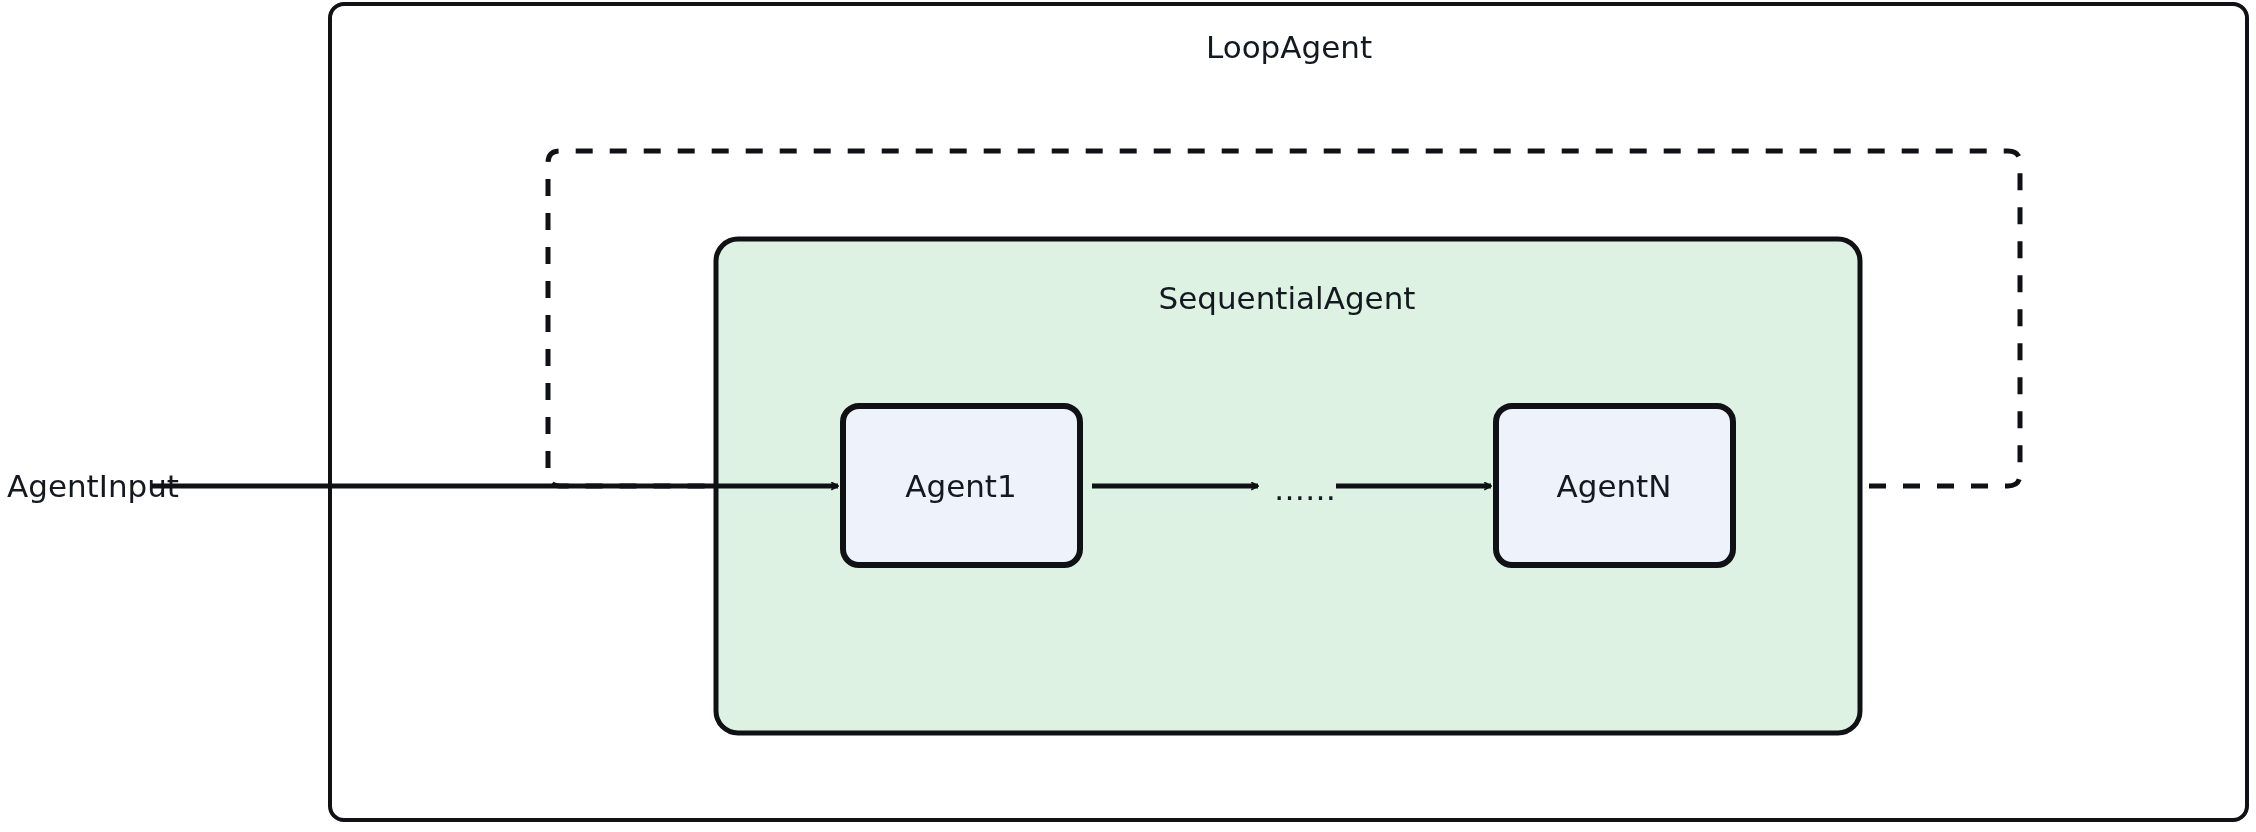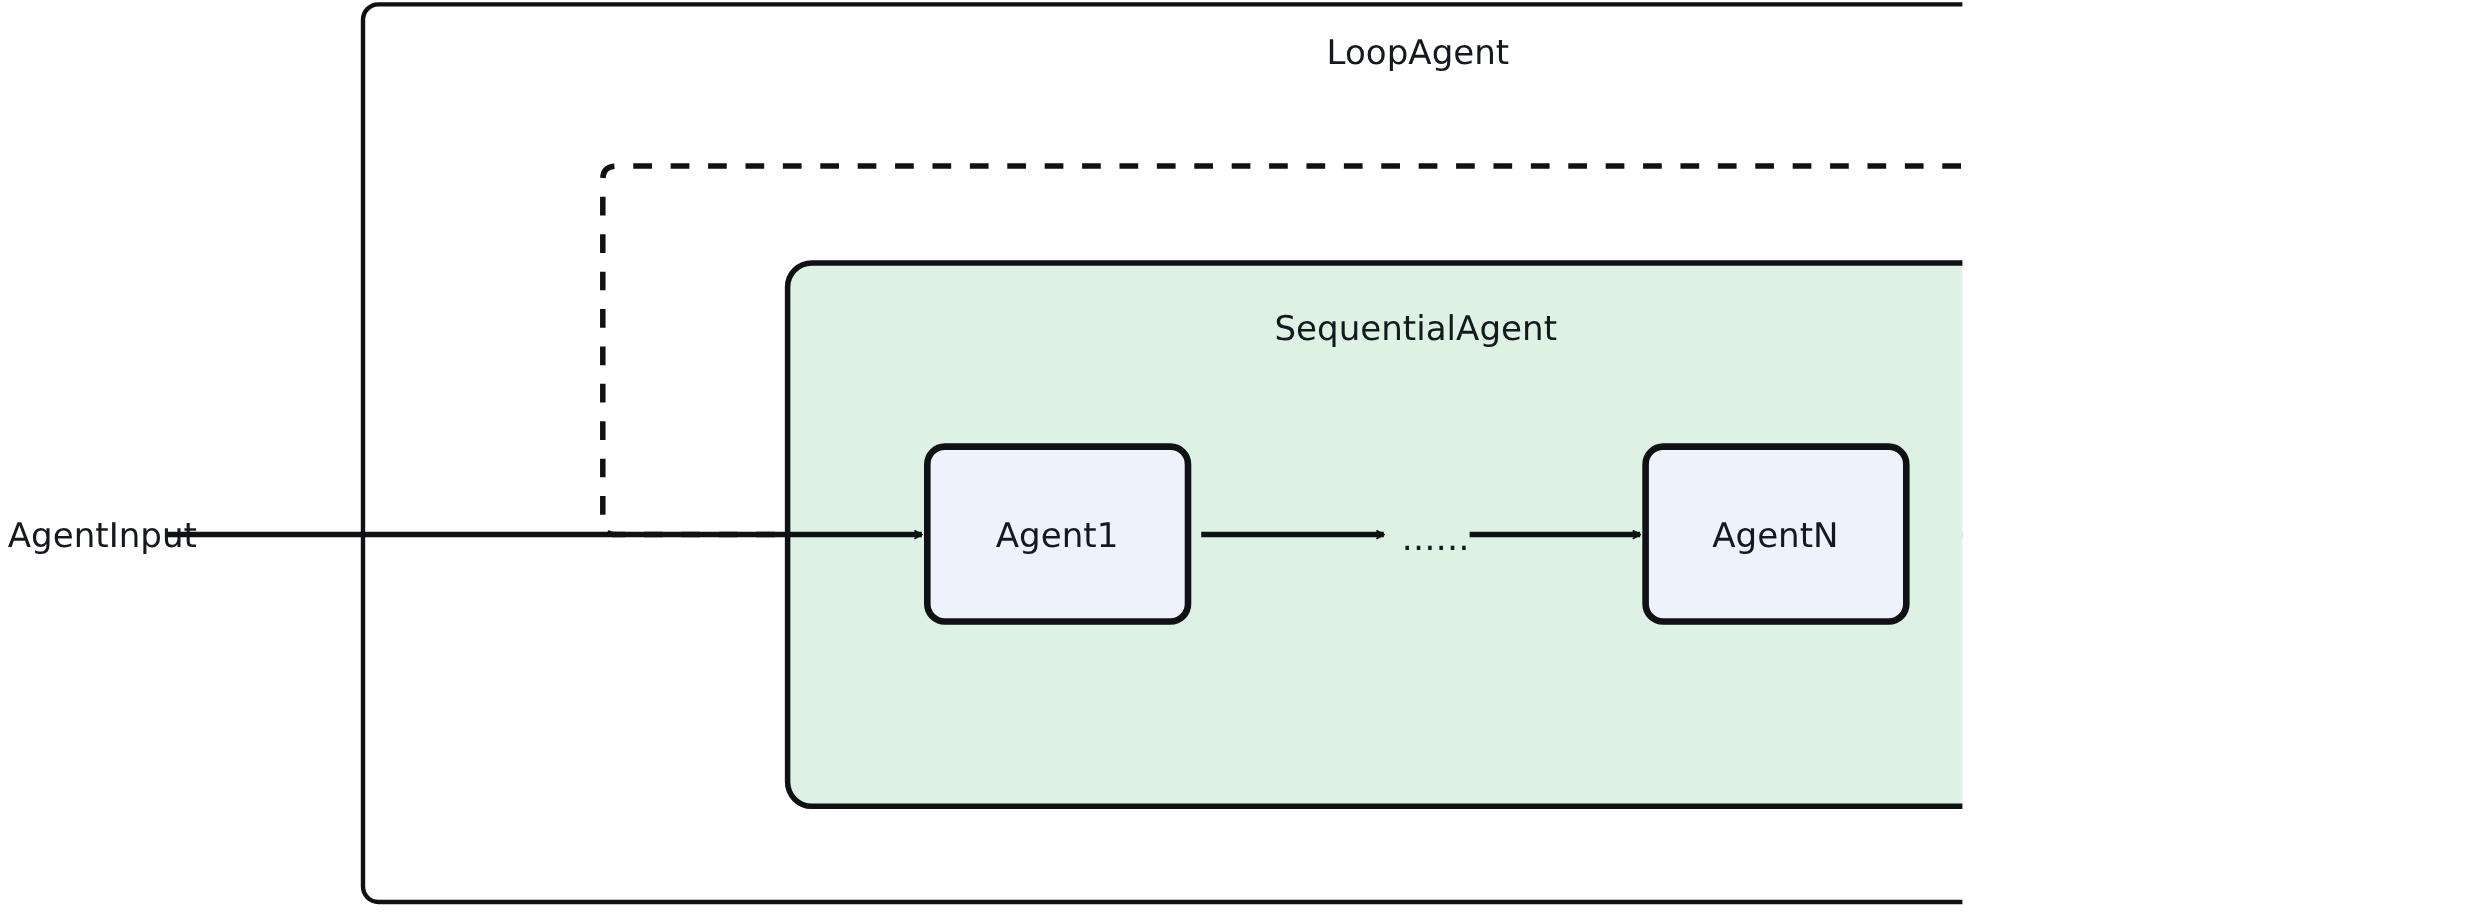--- a/index.html
+++ b/index.html
@@ -5,21 +5,21 @@
   html, body {
     margin: 0;
     padding: 0;
     background: #ffffff;
   }
   body {
     font-family: "DejaVu Sans", "Liberation Sans", sans-serif;
   }
   #canvas {
     position: relative;
-    width: 1784px;
+    width: 2256px;
     height: 832px;
     background: #ffffff;
     overflow: hidden;
   }
   #diagram-svg {
     position: absolute;
     top: 0;
     left: 0;
     width: 2256px;
     height: 832px;

